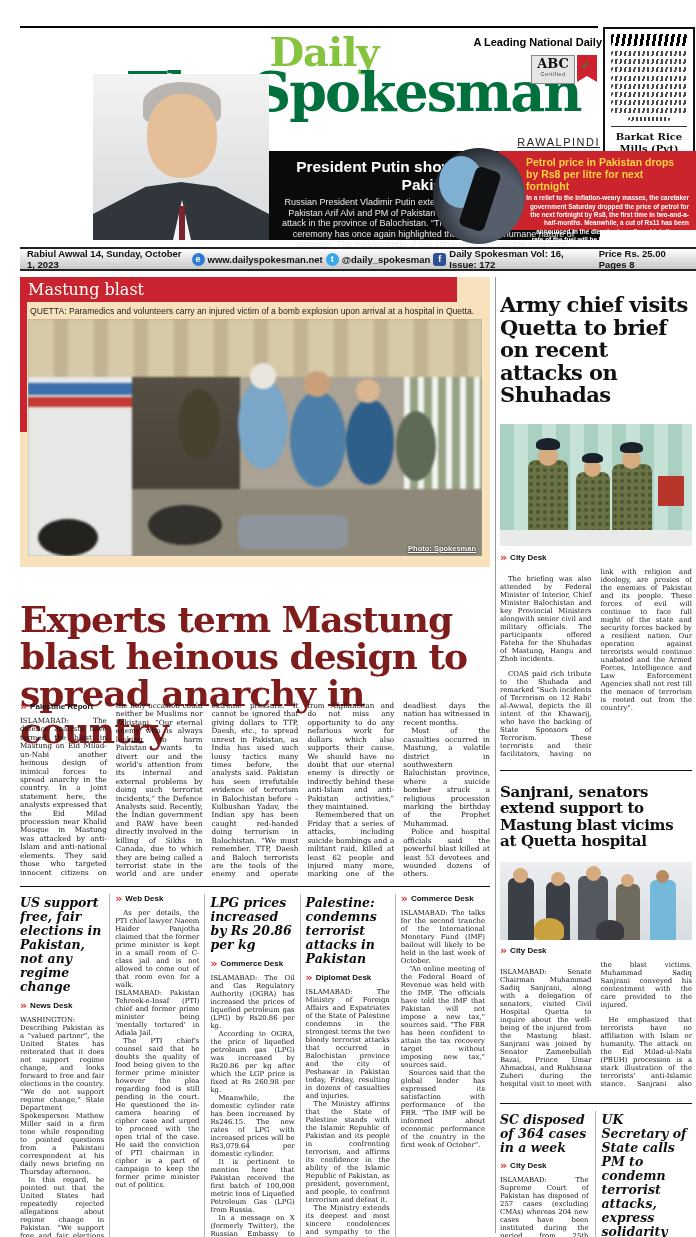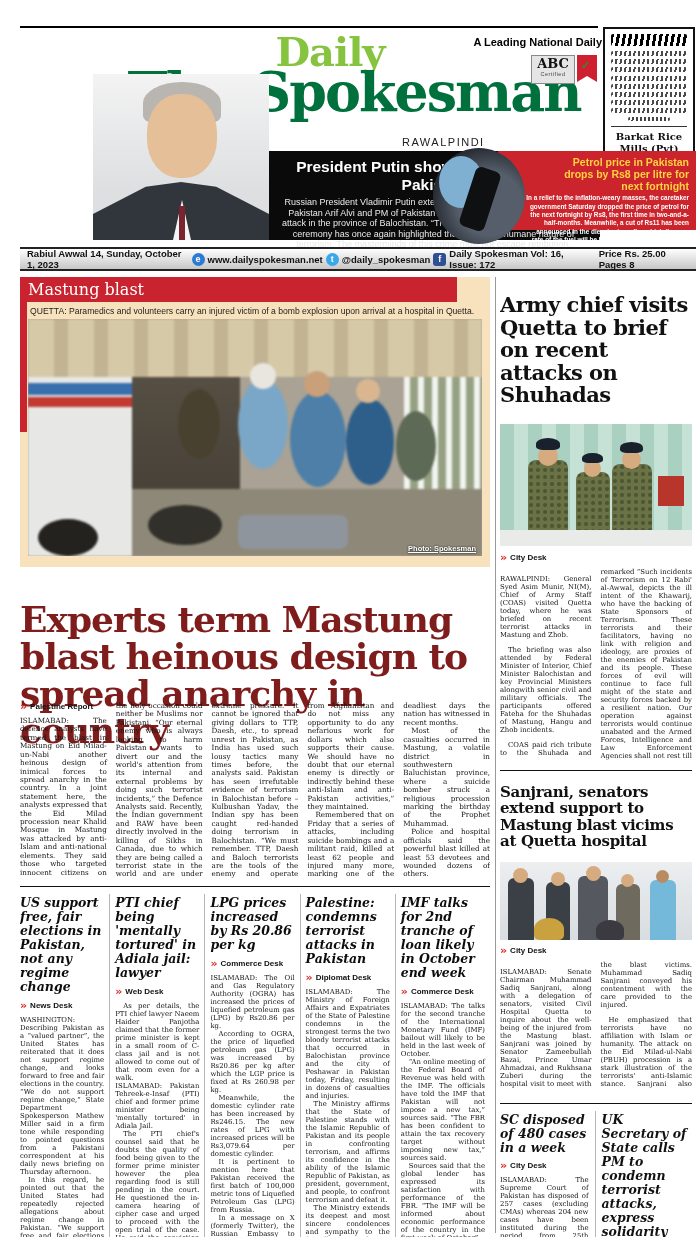--- a/index.html
+++ b/index.html
@@ -1,26 +1,26 @@
 <!DOCTYPE html>
 <html><head>
 <meta charset="utf-8">
 <style>
   html,body{margin:0;padding:0;}
   body{width:696px;height:1237px;background:#fff;font-family:"DejaVu Serif",serif;color:#111;}
   #page{position:relative;width:696px;height:1237px;overflow:hidden;background:#fff;}
 
   
   .topline{position:absolute;left:20px;top:26px;width:578px;height:2px;background:#000;}
-  .daily{position:absolute;left:190px;top:28px;width:280px;text-align:center;
+  .daily{position:absolute;left:184px;top:28px;width:280px;text-align:center;
          font:bold 40px "DejaVu Serif",serif;color:#86c440;letter-spacing:-1px;}
   .mtitle{position:absolute;left:104px;top:60px;width:500px;text-align:center;
           font:bold 54px "DejaVu Serif",serif;color:#00713c;letter-spacing:-2px;}
-  .rawal{position:absolute;left:402px;top:136px;width:198px;text-align:left;
-         font:11px "Liberation Sans",sans-serif;letter-spacing:1.5px;color:#222;}
+  .rawal{position:absolute;left:402px;top:136px;width:198px;text-align:right;
+         font:11px "Liberation Sans",sans-serif;letter-spacing:1.5px;color:#222;text-decoration:underline;}
   .leading{position:absolute;left:420px;top:36px;width:182px;text-align:right;
            font:bold 11px "Liberation Sans",sans-serif;color:#000;}
   .abc{position:absolute;left:531px;top:55px;width:42px;height:27px;border:1px solid #8a8a8a;
        text-align:center;font:bold 13px "DejaVu Serif",serif;line-height:15px;background:#e5e5e5;}
   .abc small{display:block;font:5.5px "Liberation Sans",sans-serif;letter-spacing:.5px;color:#444;}
   .ribbon{position:absolute;left:577px;top:55px;width:20px;height:27px;background:#cf2030;
           clip-path:polygon(0 0,100% 0,100% 100%,50% 78%,0 100%);}
   .ribbon i{position:absolute;left:4px;top:4px;font:bold 11px "Liberation Sans",sans-serif;color:#2e8b3a;font-style:normal;}
 
   .urdu-box{position:absolute;left:603px;top:27px;width:92px;height:164px;border:2px solid #111;
@@ -45,21 +45,21 @@
   .p-face{position:absolute;left:54px;top:20px;width:70px;height:84px;border-radius:46%;background:#e5bf98;}
   .p-suit{position:absolute;left:0;bottom:0;width:176px;height:58px;background:#31363c;
           clip-path:polygon(0 100%,0 55%,30% 8%,50% 0,70% 8%,100% 55%,100% 100%);}
   .p-shirt{position:absolute;left:80px;bottom:0;width:18px;height:40px;background:#f4f4f4;
            clip-path:polygon(50% 0,0 100%,100% 100%);}
   .p-tie{position:absolute;left:86px;bottom:0;width:6px;height:34px;background:#7a2430;}
 
   
   .petrol{position:absolute;left:498px;top:151px;width:198px;height:79px;background:#cb242c;
           box-sizing:border-box;padding:5px 7px 4px 28px;}
-  .pe-head{color:#ffd23f;font:bold 10.5px/1.15 "Liberation Sans",sans-serif;text-align:right;margin-left:25px;}
+  .pe-head{color:#ffd23f;font:bold 10.5px/1.15 "Liberation Sans",sans-serif;text-align:left;}
   .pe-body{color:#fff;font:bold 6.4px/1.3 "Liberation Sans",sans-serif;text-align:right;margin-top:2px;}
   .nozzle{position:absolute;left:433px;top:148px;width:92px;height:96px;border-radius:50%;overflow:hidden;
           background:radial-gradient(circle at 62% 58%,#555e6a 0 40%,#23272e 75%,#121418 100%);}
   .noz-glove{position:absolute;left:6px;top:8px;width:44px;height:52px;border-radius:50%;background:#7fb0d2;}
   .noz-handle{position:absolute;left:34px;top:20px;width:26px;height:62px;background:#0e1012;transform:rotate(18deg);border-radius:6px;}
   .pub-line{position:absolute;left:340px;top:231px;width:356px;text-align:right;
             font:8.5px "Liberation Sans",sans-serif;color:#111;margin-top:28px;}
 
   
   .date-bar{position:absolute;left:20px;top:247px;width:676px;height:24px;box-sizing:border-box;
@@ -255,21 +255,20 @@
         <h3 class="bhead">US support free, fair elections in Pakistan, not any regime change</h3>
         <div class="by">
             <span class="chev">»</span>
             <span>News Desk</span>
           </div>
         <p class="bp">WASHINGTON: Describing Pakistan as a “valued partner”, the United States has reiterated that it does not support regime change, and looks forward to free and fair elections in the country. “We do not support regime change,” State Department Spokesperson Mathew Miller said in a firm tone while responding to pointed questions from a Pakistani correspondent at his daily news briefing on Thursday afternoon.</p>
         <p class="bp ind">In this regard, he pointed out that the United States had repeatedly rejected allegations about regime change in Pakistan. “We support free and fair elections and do not take a position one way or another,” the spokesperson said. “And we see Pakistan as a valued partner of the United States with whom we work on a number of issues.</p>
 
       </div>
       <div class="bstory">
-        <h3 class="bhead">PTI chief being 'mentally tortured' in Adiala jail: lawyer</h3>
         <div class="by">
             <span class="chev">»</span>
             <span>Web Desk</span>
           </div>
         <p class="bp ind">As per details, the PTI chief lawyer Naeem Haider Panjotha claimed that the former prime minister is kept in a small room of C-class jail and is not allowed to come out of that room even for a walk.</p>
         <p class="bp">ISLAMABAD: Pakistan Tehreek-e-Insaf (PTI) chief and former prime minister being 'mentally tortured' in Adiala Jail.</p>
         <p class="bp ind">The PTI chief's counsel said that he doubts the quality of food being given to the former prime minister however the plea regarding food is still pending in the court. He questioned the in-camera hearing of cipher case and urged to proceed with the open trial of the case. He said the conviction of PTI chairman in cipher is a part of campaign to keep the former prime minister out of politics.</p>
 
       </div>
       <div class="bstory">
@@ -289,21 +288,20 @@
         <h3 class="bhead">Palestine: condemns terrorist attacks in Pakistan</h3>
         <div class="by">
             <span class="chev">»</span>
             <span>Diplomat Desk</span>
           </div>
         <p class="bp">ISLAMABAD: The Ministry of Foreign Affairs and Expatriates of the State of Palestine condemns in the strongest terms the two bloody terrorist attacks that occurred in Balochistan province and the city of Peshawar in Pakistan today, Friday, resulting in dozens of casualties and injuries.</p>
         <p class="bp ind">The Ministry affirms that the State of Palestine stands with the Islamic Republic of Pakistan and its people in confronting terrorism, and affirms its confidence in the ability of the Islamic Republic of Pakistan, as president, government, and people, to confront terrorism and defeat it.</p>
         <p class="bp ind">The Ministry extends its deepest and most sincere condolences and sympathy to the friendly Pakistan, President, government, and people of Pakistan and to the families of the victims, and wishes a speedy recovery to the wounded.</p>
       </div>
       <div class="bstory">
-        <h3 class="bhead">IMF talks for 2nd tranche of loan likely in October end week</h3>
         <div class="by">
             <span class="chev">»</span>
             <span>Commerce Desk</span>
           </div>
         <p class="bp">ISLAMABAD: The talks for the second tranche of the International Monetary Fund (IMF) bailout will likely to be held in the last week of October.</p>
         <p class="bp ind">“An online meeting of the Federal Board of Revenue was held with the IMF. The officials have told the IMF that Pakistan will not impose a new tax,” sources said. “The FBR has been confident to attain the tax recovery target without imposing new tax,” sources said.</p>
         <p class="bp ind">Sources said that the global lender has expressed its satisfaction with performance of the FBR. “The IMF will be informed about economic performance of the country in the first week of October”.</p>
 
       </div>
     </div>
@@ -327,21 +325,20 @@
       <div class="beret" style="left:120px;top:18px;width:23px;height:11px;"></div>
       <div class="bedstrip"></div>
     </div>
 
     <div class="by" style="margin-top:7px;">
       <span class="chev">»</span>
       <span>City Desk</span>
     </div>
 
     <div class="col2 army-body">
-      <p>RAWALPINDI: General Syed Asim Munir, NI(M), Chief of Army Staff (COAS) visited Quetta today, where he was briefed on recent terrorist attacks in Mastung and Zhob.</p>
       <p class="ind">The briefing was also attended by Federal Minister of Interior, Chief Minister Balochistan and key Provincial Ministers alongwith senior civil and military officials. The participants offered Fateha for the Shuhadas of Mastung, Hangu and Zhob incidents.</p>
       <p class="ind">COAS paid rich tribute to the Shuhada and remarked “Such incidents of Terrorism on 12 Rabi' al-Awwal, depicts the ill intent of the Khawarij, who have the backing of State Sponsors of Terrorism. These terrorists and their facilitators, having no link with religion and ideology, are proxies of the enemies of Pakistan and its people. These forces of evil will continue to face full might of the state and security forces backed by a resilient nation. Our operation against terrorists would continue unabated and the Armed Forces, Intelligence and Law Enforcement Agencies shall not rest till the menace of terrorism is rooted out from the country”.</p>
 
     </div>
 
     <div class="hdiv"></div>
 
     <h2 class="sanj-head">Sanjrani, senators extend support to Mastung blast vicims at Quetta hospital</h2>
 
     <div class="sanj-photo">
@@ -366,21 +363,21 @@
 
     <div class="col2 sanj-body">
       <p>ISLAMABAD: Senate Chairman Muhammad Sadiq Sanjrani, along with a delegation of senators, visited Civil Hospital Quetta to inquire about the well-being of the injured from the Mastung blast. Sanjrani was joined by Senator Zameebullah Bazai, Prince Umar Ahmadzai, and Rukhsana Zuberi during the hospital visit to meet with the blast victims. Muhammad Sadiq Sanjrani conveyed his contentment with the care provided to the injured.</p>
       <p class="ind">He emphasized that terrorists have no affiliation with Islam or humanity. The attack on the Eid Milad-ul-Nabi (PBUH) procession is a stark illustration of the terrorists' anti-Islamic stance. Sanjrani also commended the Pakistan Army and security forces for their effective counterterrorism efforts, assuring that victims would receive full assistance. He underscored their shared empathy with the victims and their determination to prevent any disruption of the peace process.</p>
     </div>
 
     <div class="hdiv"></div>
 
     <div class="scuk">
       <div class="sc-col">
-        <h3 class="shead2">SC disposed of 480 cases in a week</h3>
+        <h3 class="shead2">SC disposed of 364 cases in a week</h3>
         <div class="by">
             <span class="chev">»</span>
             <span>City Desk</span>
           </div>
         <p class="bp">ISLAMABAD: The Supreme Court of Pakistan has disposed of 257 cases (excluding CMAs) whereas 204 new cases have been instituted during the period from 25th September 2023 to 30th September 2023.</p>
 
       </div>
       <div class="uk-col">
         <h3 class="shead2">UK Secretary of State calls PM to condemn terrorist attacks, express solidarity with Pakistan</h3>
 

